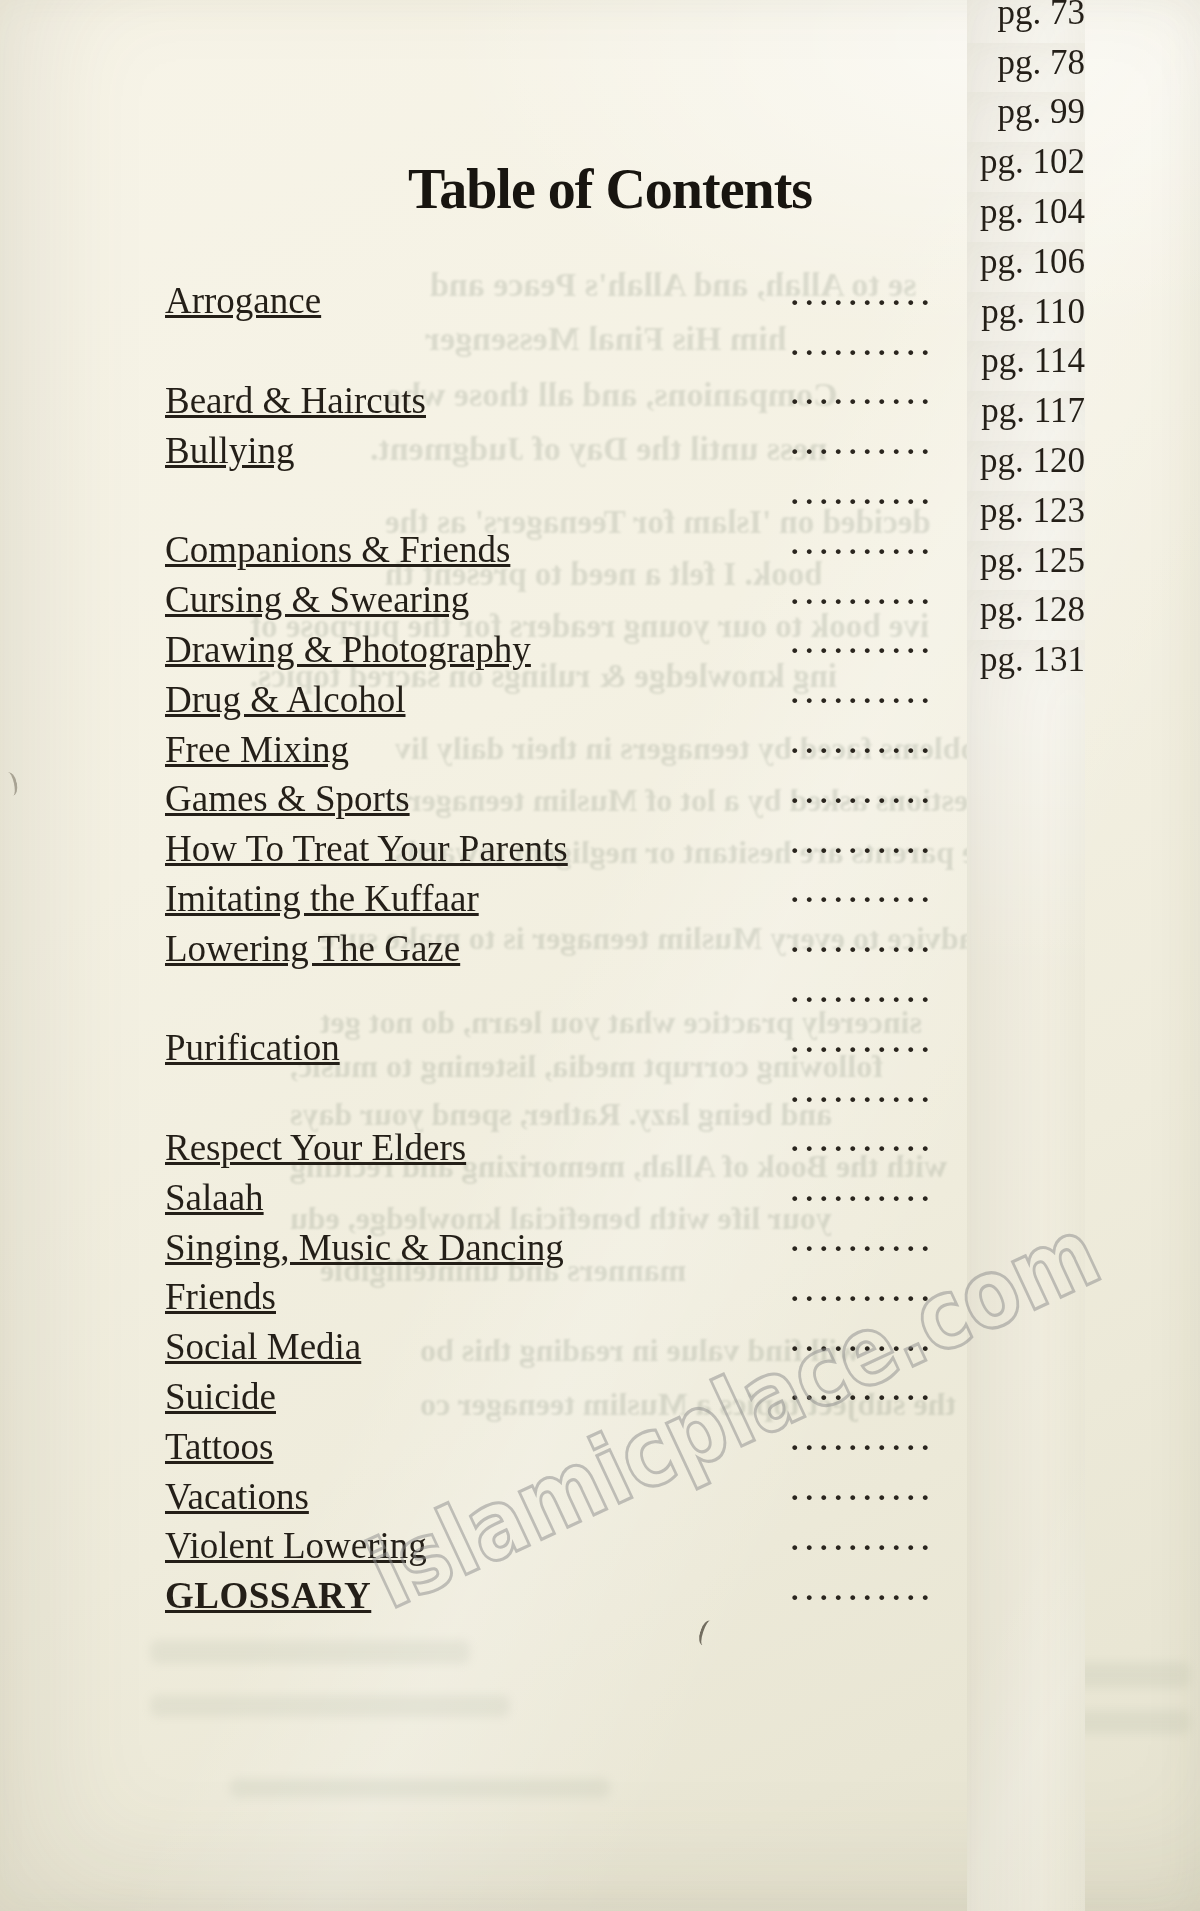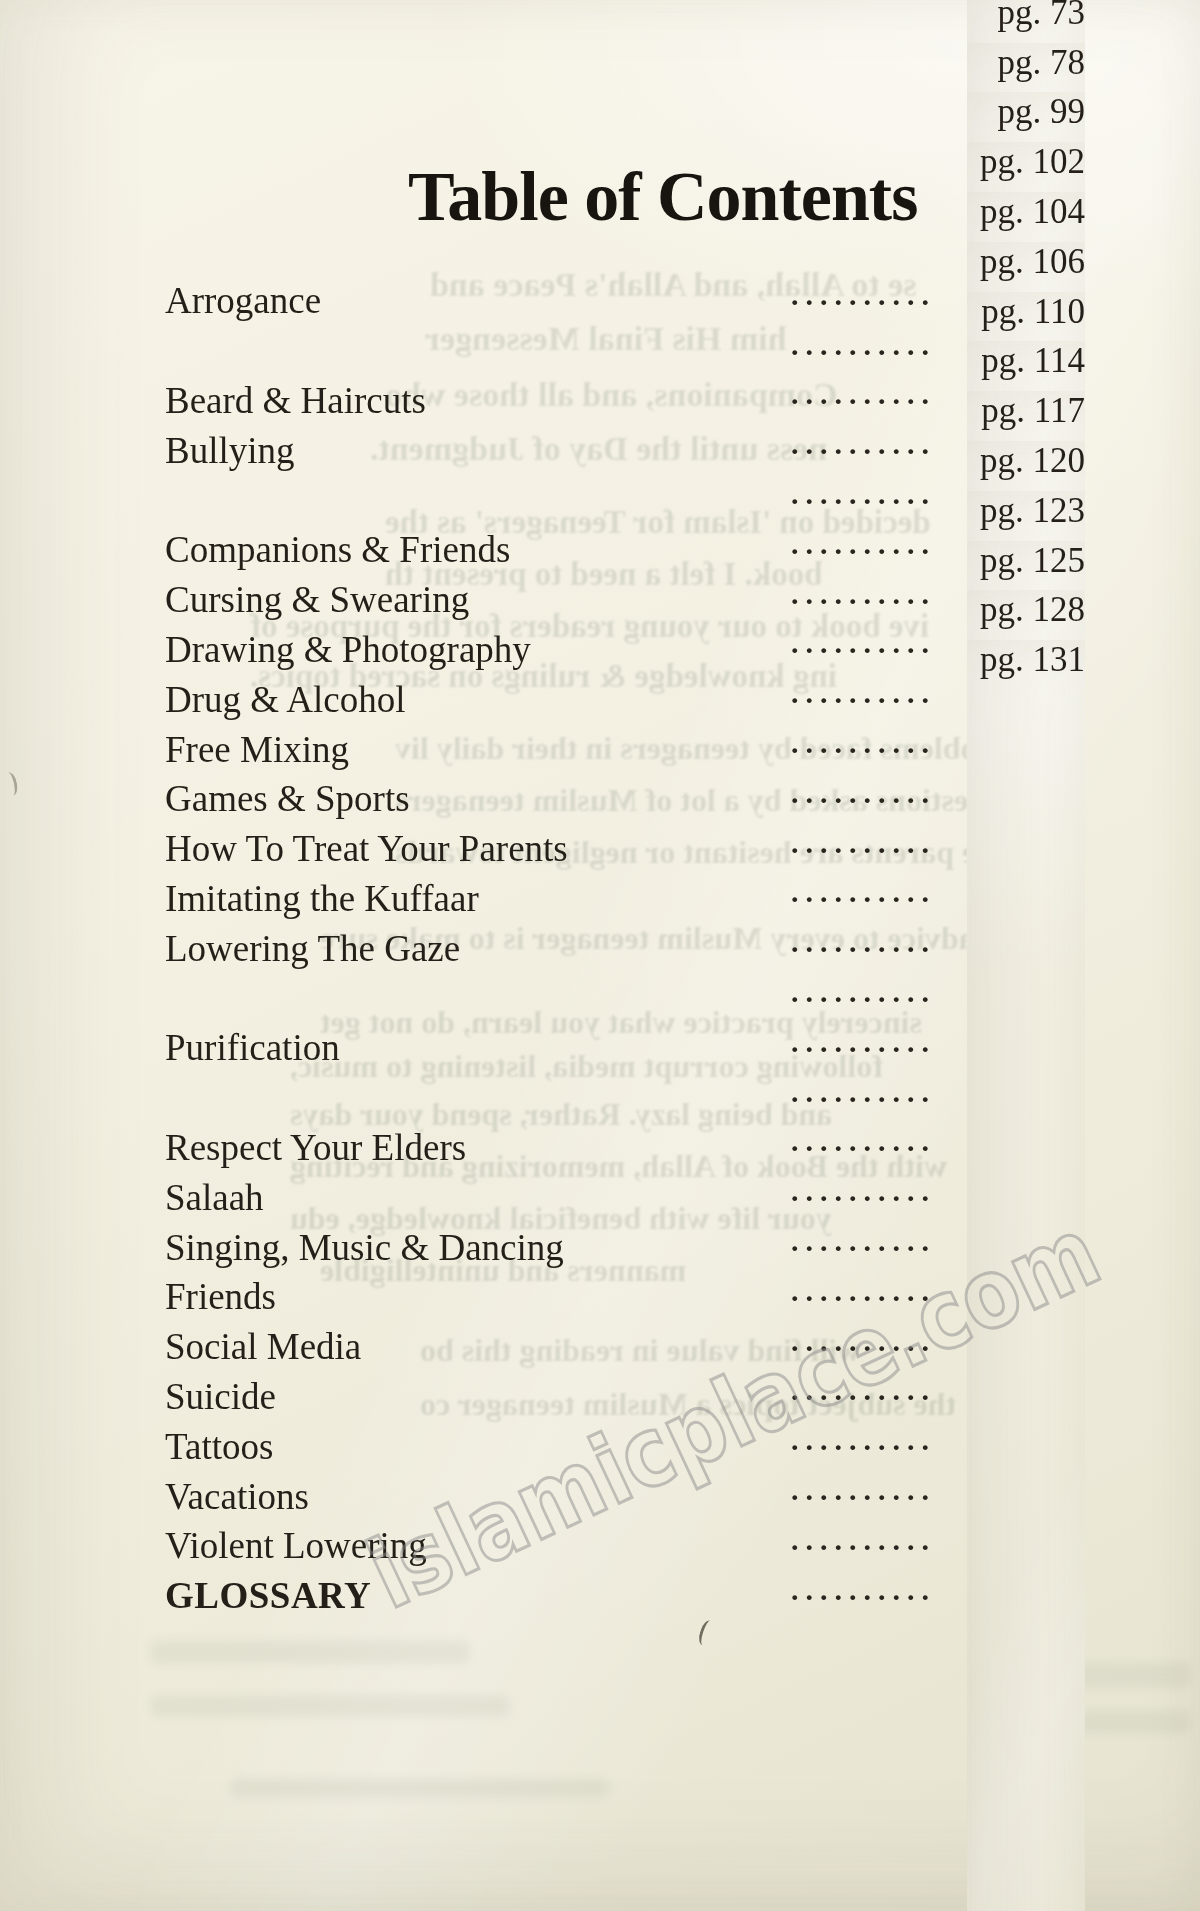--- a/index.html
+++ b/index.html
@@ -7,25 +7,25 @@
     position:relative;width:1200px;height:1911px;overflow:hidden;
     background:
       radial-gradient(ellipse 900px 500px at 82% 2%, rgba(255,255,255,.55), rgba(255,255,255,0) 60%),
       linear-gradient(115deg, rgba(255,255,255,0) 48%, rgba(255,255,255,.22) 58%, rgba(255,255,255,0) 72%),
       linear-gradient(155deg, #f7f4e8 0%, #f4f1e3 38%, #efecdc 66%, #e9e6d4 88%, #e5e2cf 100%);
     box-shadow: inset 45px -35px 110px rgba(96,90,62,.10), inset -8px 0 40px rgba(120,112,80,.06);
     font-family:"Liberation Serif", serif;
   }
   .title{
     position:absolute;left:408px;top:157px;white-space:nowrap;
-    font-size:70px;font-weight:bold;letter-spacing:-1px;color:#181510;
+    font-size:56px;font-weight:bold;letter-spacing:-1px;color:#181510;
   }
   .toc{position:absolute;left:165px;top:276px;width:920px;}
   .row{display:flex;align-items:center;height:49.8px;}
-  .row .label{flex:0 0 auto;font-size:37px;color:#241f18;white-space:nowrap;}
+  .row .label{flex:0 0 auto;font-size:37px;color:#241f18;white-space:nowrap;text-decoration:underline;}
   .row.glossary .label{font-weight:bold;letter-spacing:.5px;}
   .row .fill{flex:1 1 auto;}
   .row .dots{
     flex:0 0 150px;margin-right:26px;overflow:hidden;white-space:nowrap;
     font-size:30px;font-weight:bold;letter-spacing:7px;color:#2a251e;
     transform:translateY(-6px);
   }
   .row .page{flex:0 0 118px;text-align:right;font-size:35px;color:#241f18;white-space:nowrap;}
   .ghost-layer{position:absolute;inset:0;pointer-events:none;}
   .ghost{

